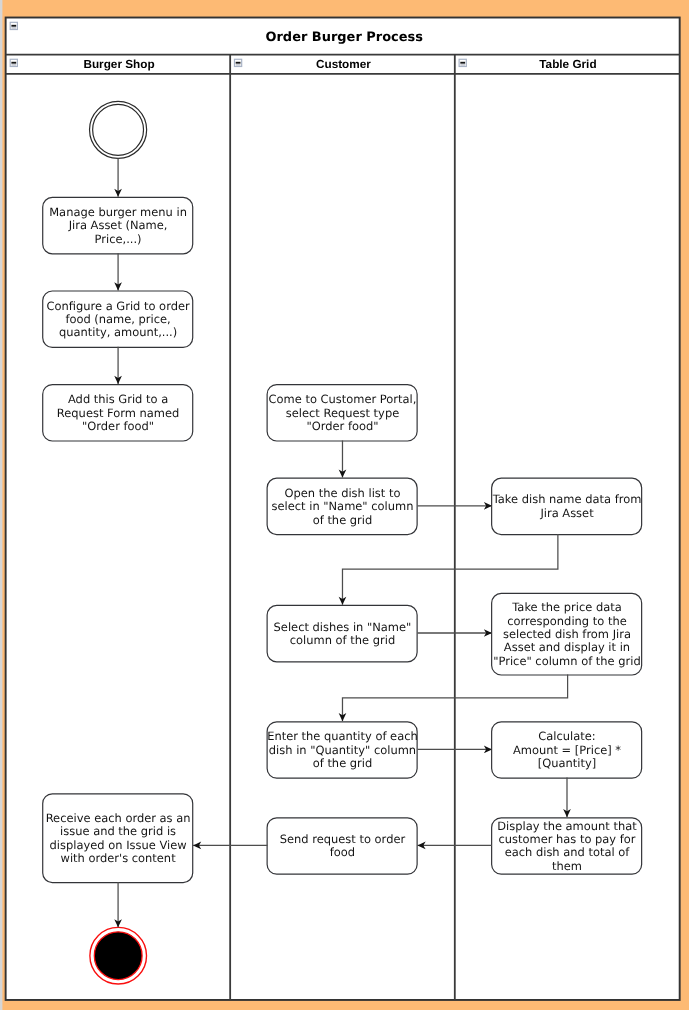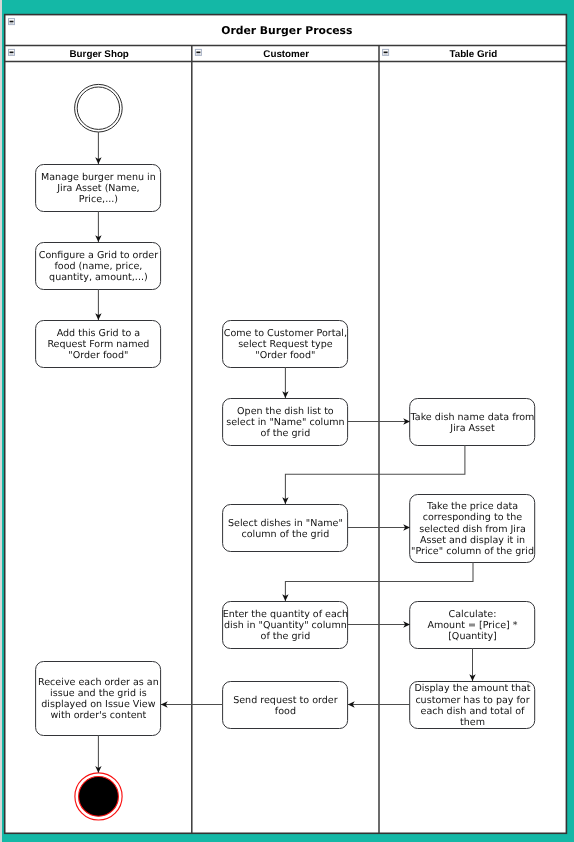--- a/index.html
+++ b/index.html
@@ -1,18 +1,18 @@
 <!DOCTYPE html>
 <html><head>
 <meta charset="utf-8">
 <title>Order Burger Process</title>
 <style>
   html,body{margin:0;padding:0;background:#ffffff;}
   body{width:574px;height:842px;font-family:"DejaVu Sans",sans-serif;overflow:hidden;-webkit-font-smoothing:antialiased;text-rendering:geometricPrecision;}
-  #page{position:relative;width:574px;height:842px;background:#14b8a6;transform:translateZ(0);}
+  #page{position:relative;width:574px;height:842px;background:#fdba74;transform:translateZ(0);}
   #page-edge{position:absolute;left:0;top:0;width:2px;height:842px;background:#d6d6d6;}
   #diagram{position:absolute;left:0;top:0;filter:opacity(1);}
   .pool-rect{fill:#ffffff;stroke:#333333;stroke-width:1.6;}
   .lane-line{stroke:#3a3a3a;stroke-width:1.5;}
   .pool-title{font-family:"DejaVu Sans",sans-serif;font-size:10.8px;font-weight:bold;fill:#000000;text-anchor:middle;}
   .lane-title{font-family:"Liberation Sans",sans-serif;font-size:9.8px;font-weight:bold;fill:#000000;text-anchor:middle;}
   .node-rect{fill:#ffffff;stroke:#333438;stroke-width:1.0;}
   .node-text{font-family:"DejaVu Sans",sans-serif;font-size:9.55px;fill:#131313;text-anchor:middle;}
   .flow{stroke:#4d4d4d;stroke-width:1.05;fill:none;}
   .arrowhead{fill:#121212;}

